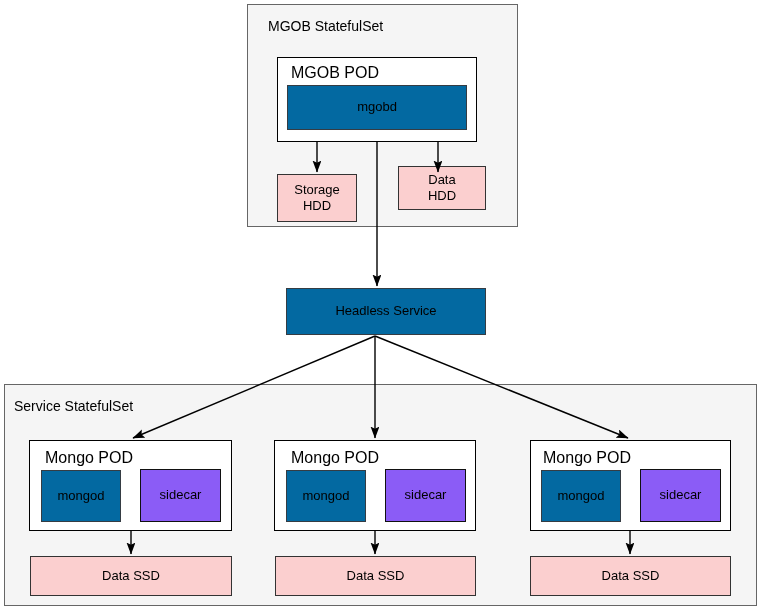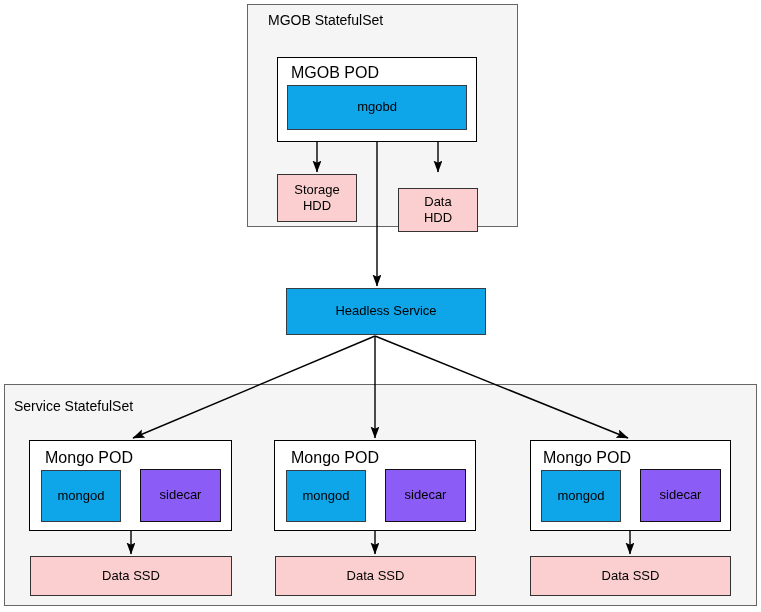--- a/index.html
+++ b/index.html
@@ -52,21 +52,21 @@
     display: block;
   }
   .pod-label {
     position: absolute;
     font-size: 16px;
     color: #000;
     white-space: nowrap;
   }
 
   .blue-box {
-    background: #0ea5e9;
+    background: #0369a1;
     border: 1.3px solid #353c43;
   }
   .green-box {
     background: #8b5cf6;
     border: 1.3px solid #111111;
   }
   .pink-box {
     background: #fbcfcf;
     border: 1.3px solid #333333;
   }
@@ -80,30 +80,30 @@
     height: 612px;
     pointer-events: none;
   }
 </style>
 </head>
 <body>
 
 <div id="canvas">
 
   <div class="node group-box" id="grp-mgob" style="left: 247px; top: 4px; width: 271px; height: 223px;"></div>
-  <div class="group-label" id="grp-mgob-label" style="left: 268px; top: 12px;">MGOB StatefulSet</div>
+  <div class="group-label" id="grp-mgob-label" style="left: 268px; top: 18px;">MGOB StatefulSet</div>
 
   <div class="node pod-box" id="mgob-pod" style="left: 277px; top: 57px; width: 200px; height: 85px;"></div>
   <div class="pod-label" id="mgob-pod-label" style="left: 291px; top: 64px;">MGOB POD</div>
 
   <div class="node blue-box" id="mgobd" style="left: 287px; top: 85px; width: 180px; height: 45px;">mgobd</div>
 
   <div class="node pink-box" id="vol-0" style="left: 277px; top: 174px; width: 80px; height: 48px;">Storage
 HDD</div>
-  <div class="node pink-box" id="vol-1" style="left: 398px; top: 188px; width: 80px; height: 44px;">Data
+  <div class="node pink-box" id="vol-1" style="left: 398px; top: 166px; width: 88px; height: 44px;">Data
 HDD</div>
 
   <div class="node blue-box" id="svc" style="left: 286px; top: 288px; width: 200px; height: 47px;">Headless Service</div>
 
   <div class="node group-box" id="grp-mongo" style="left: 4px; top: 384px; width: 753px; height: 222px;"></div>
   <div class="group-label" id="grp-mongo-label" style="left: 14px; top: 398px;">Service StatefulSet</div>
 
   <div class="node pod-box" id="mp-0" style="left: 29px; top: 440px; width: 203px; height: 91px;"></div>
   <div class="pod-label" id="mp-0-label" style="left: 45px; top: 449px;">Mongo POD</div>
   <div class="node blue-box" id="mp-0-c0" style="left: 41px; top: 470px; width: 80px; height: 52px;">mongod</div>

